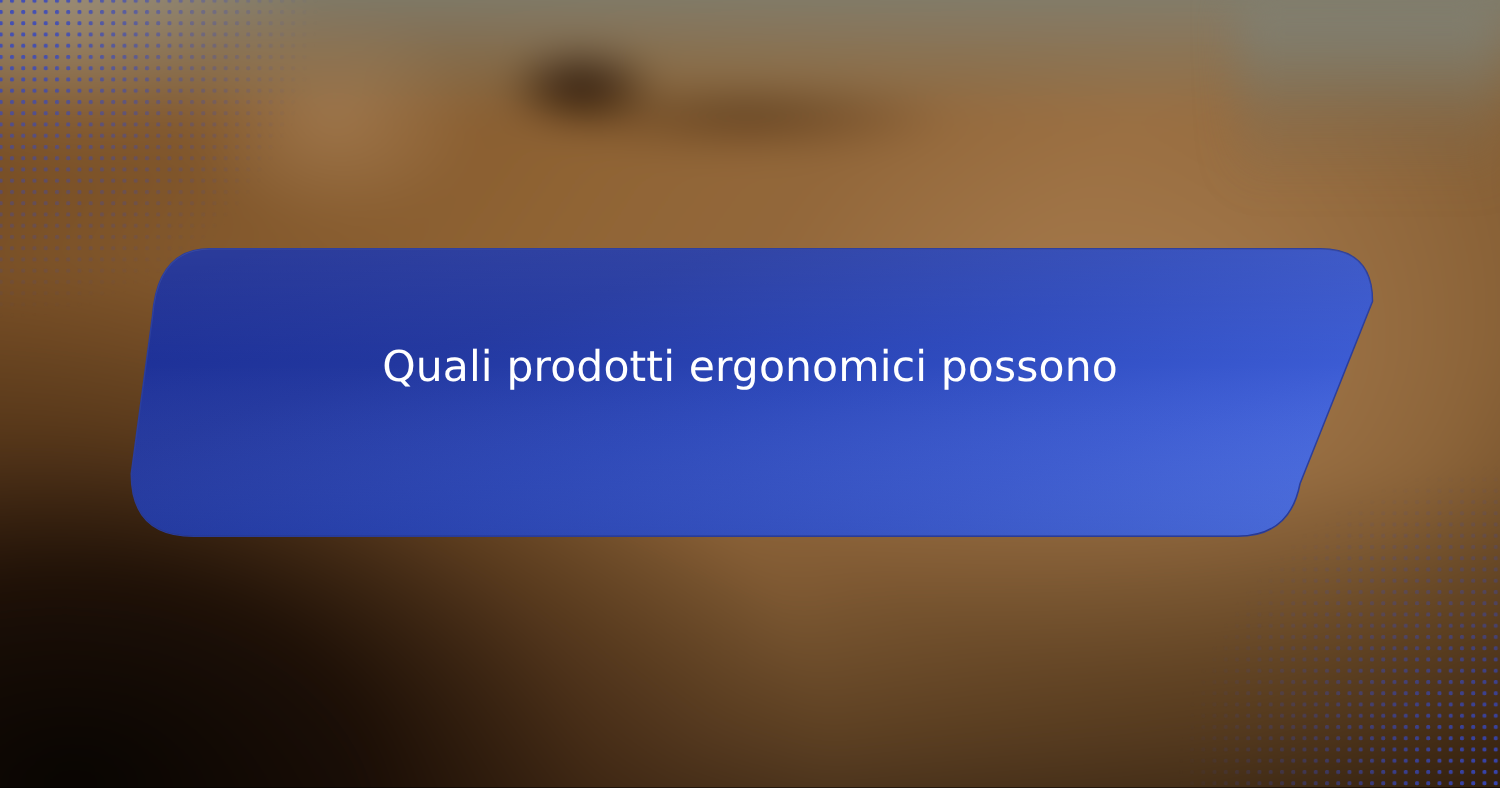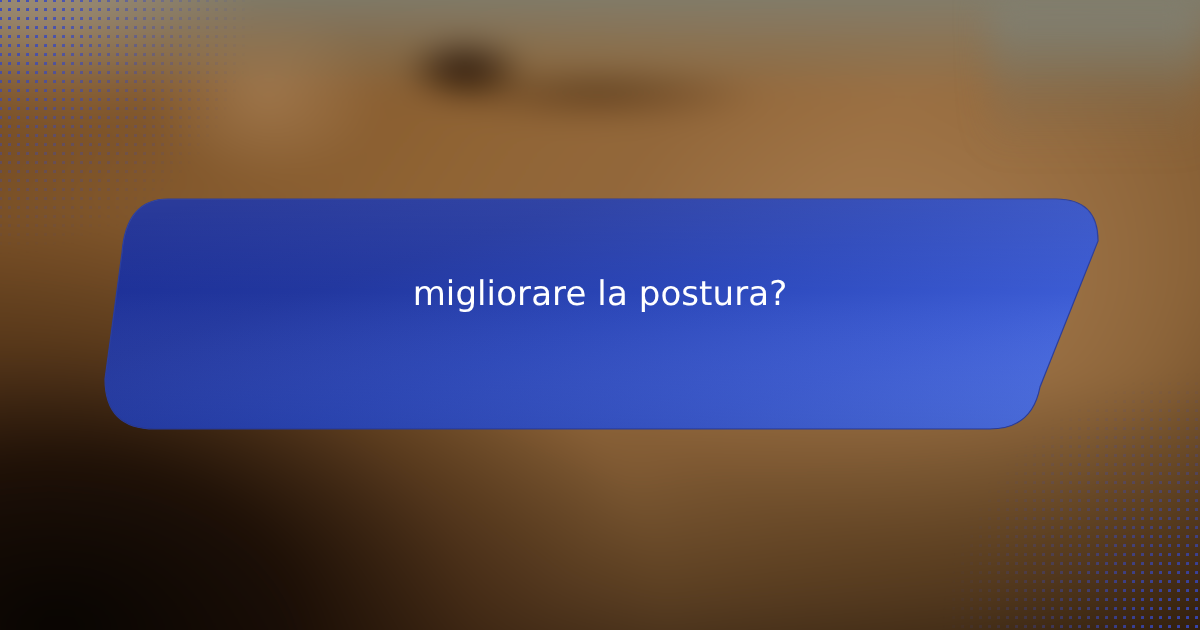--- a/index.html
+++ b/index.html
@@ -149,17 +149,17 @@
         L 1040 387
         Q 1032 429 990 429
         L 155 429
         Q 105 429 105 379
         L 122 253
         Q 126 199 168 199
         Z" fill="url(#cardSheen)"></path>
     </svg>
 
     <div class="card-text">
-      <div>migliorare la postura?</div>
+      <div>Quali prodotti ergonomici possono</div>
     </div>
   </div>
 
 </div>
 
 </body></html>

